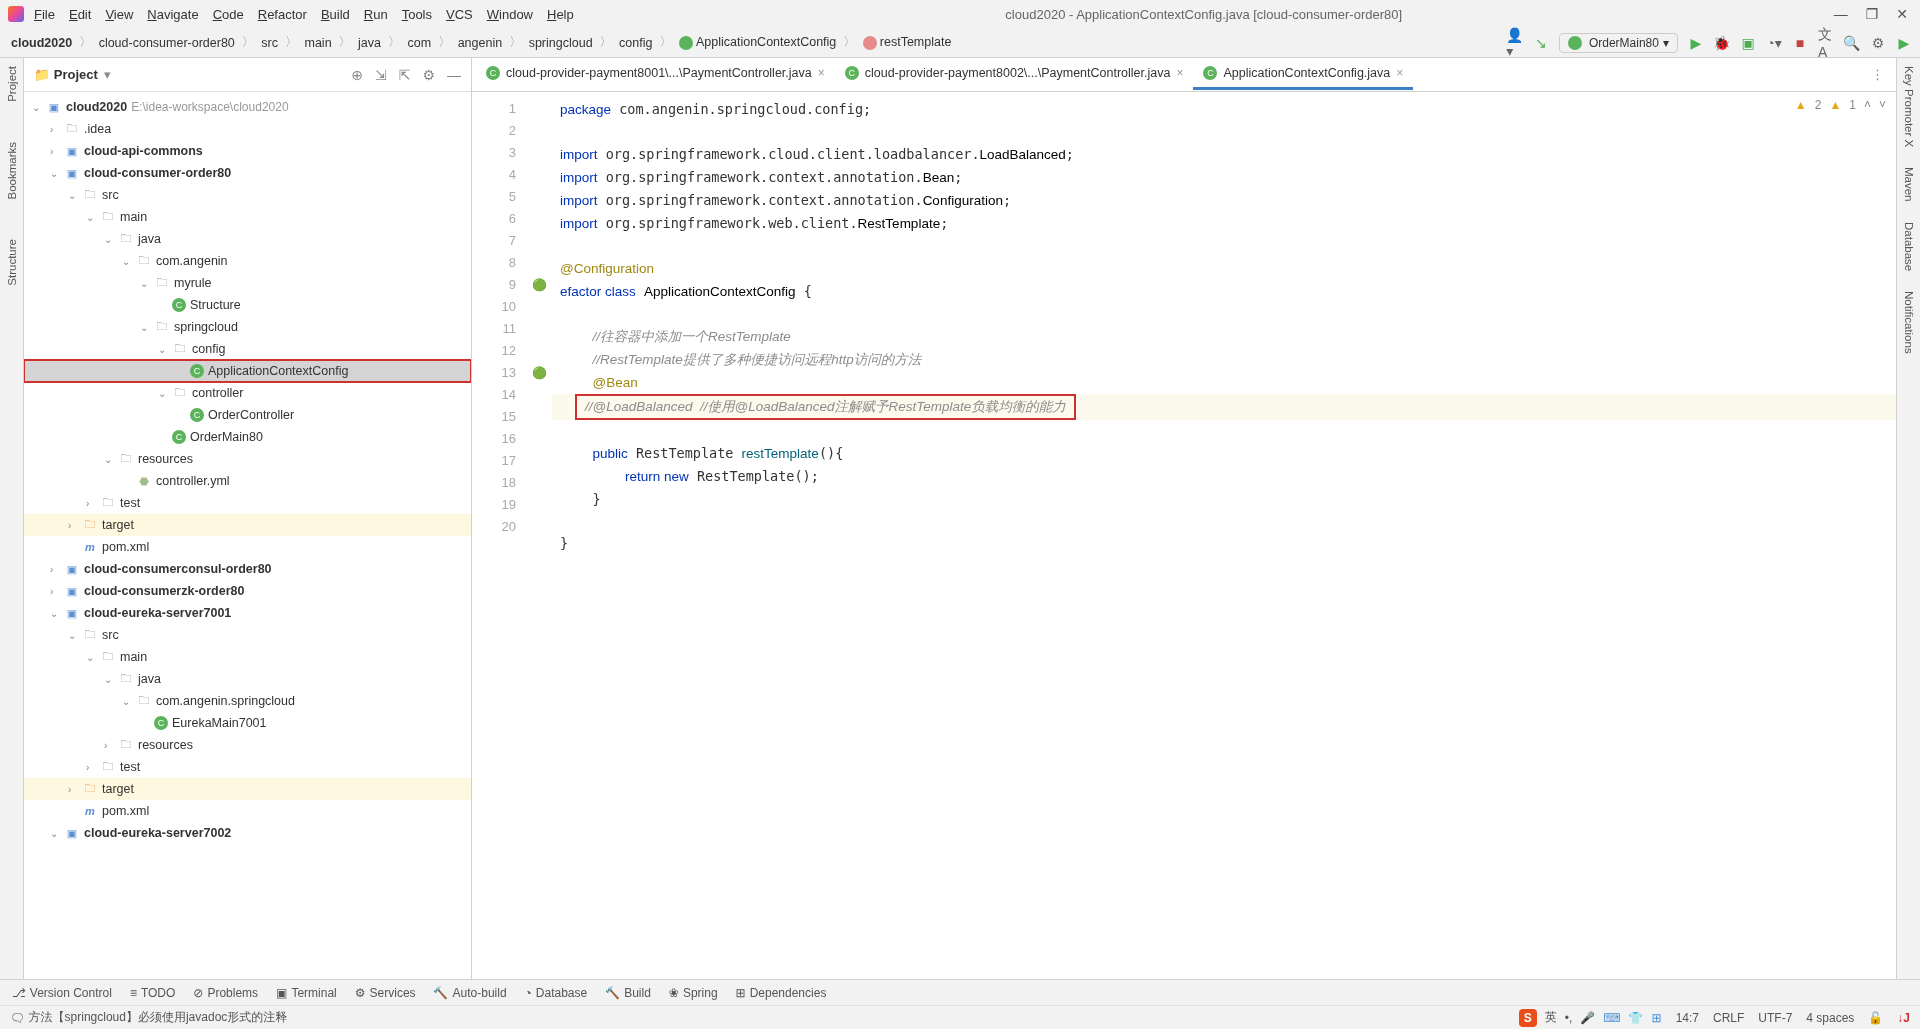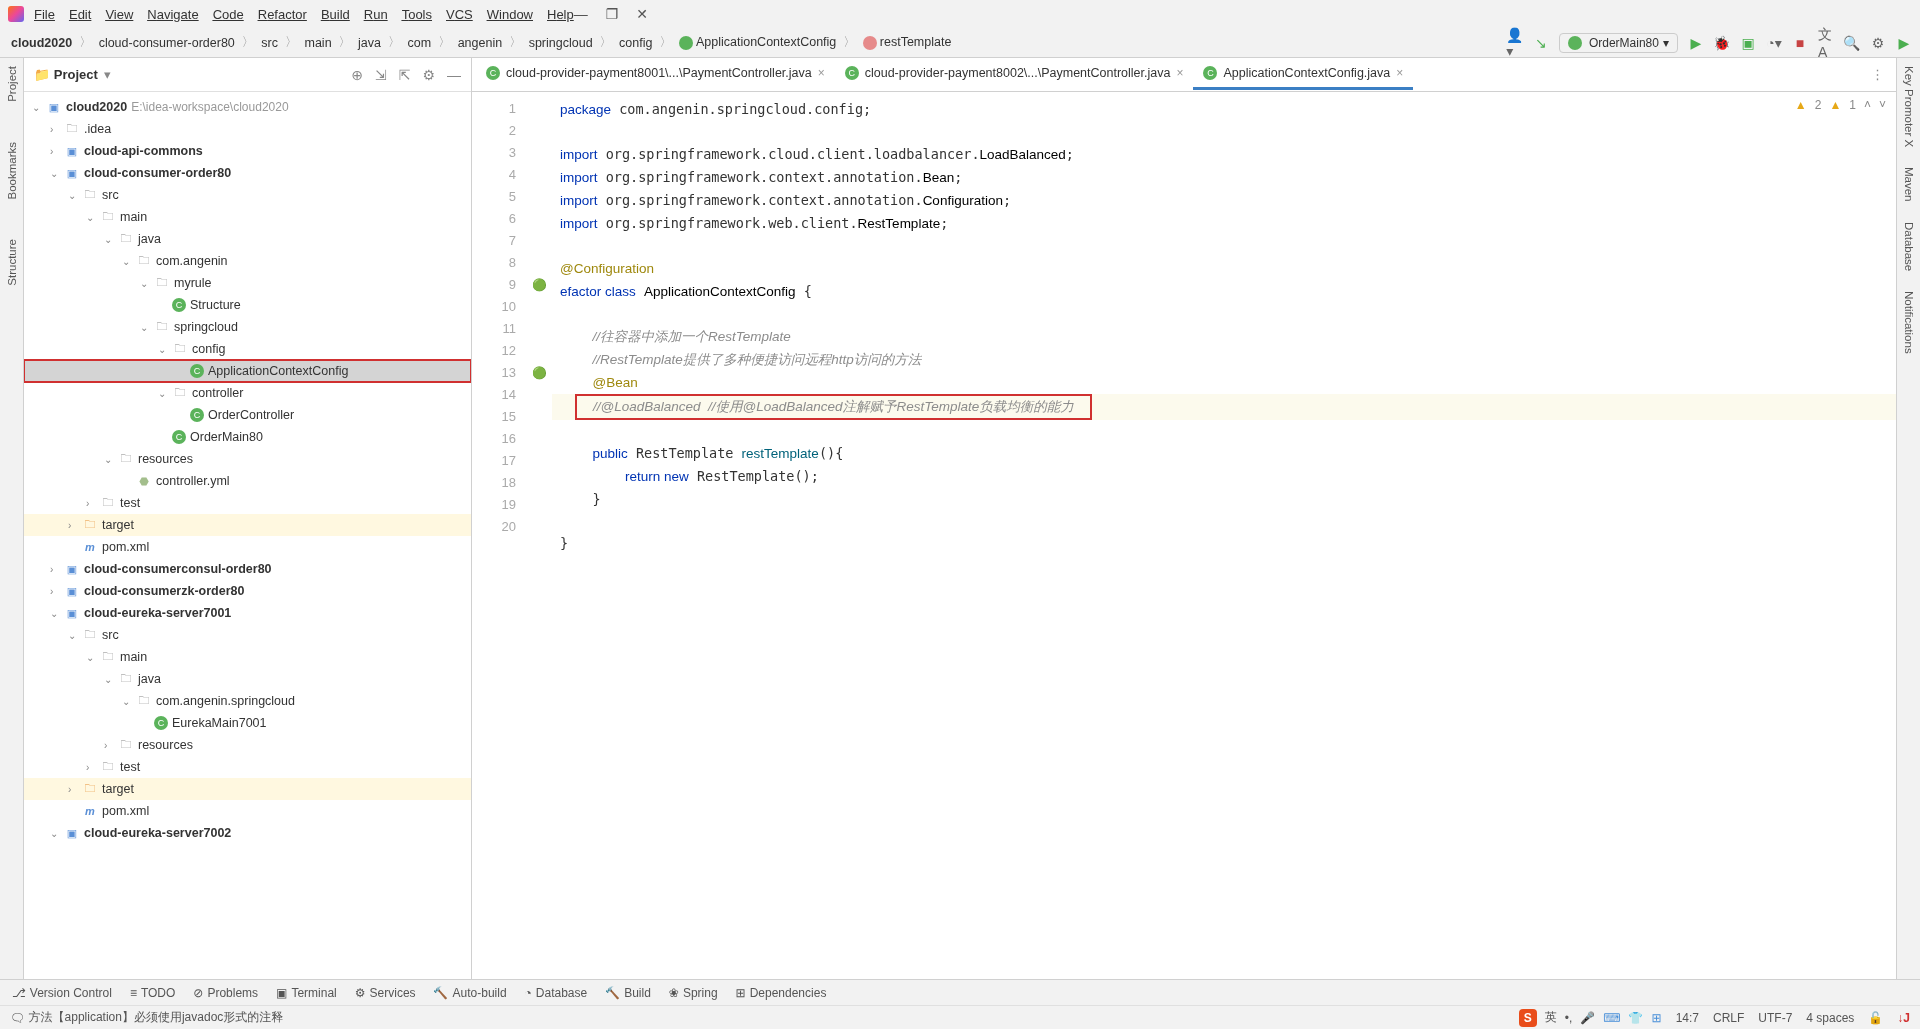--- a/index.html
+++ b/index.html
@@ -1,20 +1,20 @@
 <!DOCTYPE html>
 <html><head>
 <meta charset="utf-8">
 <style>
 * { margin: 0; padding: 0; box-sizing: border-box; font-family: -apple-system, "Segoe UI", sans-serif; }
 body { width: 1920px; height: 1029px; background: #f2f2f2; font-size: 13px; color: #333; overflow: hidden; }
 .titlebar { height: 28px; display: flex; align-items: center; padding: 0 8px; background: #f2f2f2; }
 .app-icon { width: 16px; height: 16px; background: linear-gradient(135deg,#f97316,#ec4899,#6366f1); border-radius: 3px; margin-right: 10px; }
 .menu { display: flex; gap: 14px; }
-.menu span { cursor: pointer; text-decoration: underline; }
+.menu span { cursor: pointer; }
 .menu span u { text-decoration: underline; }
 .title-center { flex: 1; text-align: center; color: #666; font-size: 13px; }
 .title-right { display:flex; gap:18px; align-items:center; padding-right:4px; }
 .win-btn { font-size:14px; color:#555; cursor:pointer; }
 .navbar { height: 30px; display: flex; align-items: center; padding: 0 8px; background: #f2f2f2; border-bottom: 1px solid #d0d0d0; }
 .breadcrumb { display: flex; align-items: center; gap: 4px; font-size: 12.5px; }
 .breadcrumb .crumb { padding: 0 3px; color:#333; }
 .breadcrumb .sep { color: #999; }
 .bc-icon { width:14px; height:14px; border-radius:50%; display:inline-block; vertical-align:middle; margin-right:3px; }
 .bc-c { background:#5bb35b; }
@@ -57,21 +57,21 @@
 .code-wrap { flex:1; display:flex; overflow:hidden; position:relative; }
 .gutter-nums { width:56px; background:#fff; text-align:right; padding:6px 12px 0 0; color:#aaa; font-family:'Consolas',monospace; font-size:13px; line-height:22px; }
 .gutter-marks { width:24px; background:#fff; padding-top:6px; line-height:22px; font-size:12px; text-align:center; }
 .code { flex:1; padding:6px 0 0 8px; font-family:'Consolas',monospace; font-size:13.5px; line-height:22px; white-space:pre; }
 .kw { color:#0033b3; }
 .comment { color:#8c8c8c; font-style:italic; }
 .ann { color:#9e880d; }
 .clsname { color:#000; }
 .method { color:#00627a; }
 .imp-cls { color:#000; }
-.red-box { border:2px solid #d03030; display:inline-block; padding:0 16px; }
+.red-box { border:2px solid #d03030; display:inline-block; padding:0 8px; }
 .line-hl { background:#fcfaed; display:block; margin-left:-8px; padding-left:8px; width:calc(100% + 8px); }
 .warn-badges { position:absolute; top:6px; right:10px; display:flex; gap:8px; font-size:12px; align-items:center; color:#888; }
 .warn-tri { color:#e6a817; }
 .bottom-bar { height:26px; background:#f2f2f2; border-top:1px solid #d0d0d0; display:flex; align-items:center; padding:0 12px; gap:18px; font-size:12px; }
 .bottom-bar .item { display:flex; align-items:center; gap:4px; cursor:pointer; color:#555; }
 .status-bar { height:24px; background:#f2f2f2; border-top:1px solid #e0e0e0; display:flex; align-items:center; padding:0 10px; font-size:12px; color:#555; }
 .status-right { margin-left:auto; display:flex; align-items:center; gap:14px; }
 .status-icons { display:flex; gap:8px; align-items:center; }
 .ime-badge { width:18px; height:18px; background:#e94d1a; color:#fff; border-radius:4px; display:inline-flex; align-items:center; justify-content:center; font-weight:bold; font-size:12px; }
 </style>
@@ -87,20 +87,21 @@
       <span><u>N</u>avigate</span>
       <span><u>C</u>ode</span>
       <span><u>R</u>efactor</span>
       <span><u>B</u>uild</span>
       <span><u>R</u>un</span>
       <span><u>T</u>ools</span>
       <span><u>V</u>CS</span>
       <span><u>W</u>indow</span>
       <span><u>H</u>elp</span>
     </div>
+  <div class="title-center">cloud2020 - ApplicationContextConfig.java [cloud-consumer-order80]</div>
   <div class="title-right">
     <span class="win-btn">—</span>
     <span class="win-btn">❐</span>
     <span class="win-btn">✕</span>
   </div>
 </div>
 
 <div class="navbar">
   <div class="breadcrumb" id="breadcrumb">
       <span class="crumb" style="font-weight: bold;">cloud2020</span>
@@ -481,21 +482,21 @@
       <span>Spring</span>
     </div>
     <div class="item">
       <span>⊞</span>
       <span>Dependencies</span>
     </div>
   </div>
 
 <div class="status-bar">
   <span>🗨</span>&nbsp;
-  <span>方法【application】必须使用javadoc形式的注释</span>
+  <span>方法【springcloud】必须使用javadoc形式的注释</span>
   <div class="status-right">
     <div class="status-icons">
       <span class="ime-badge">S</span>
       <span>英</span>
       <span>•,</span>
       <span style="color:#4a90d9">🎤</span>
       <span style="color:#4a90d9">⌨</span>
       <span style="color:#4a90d9">👕</span>
       <span style="color:#4a90d9">⊞</span>
     </div>

